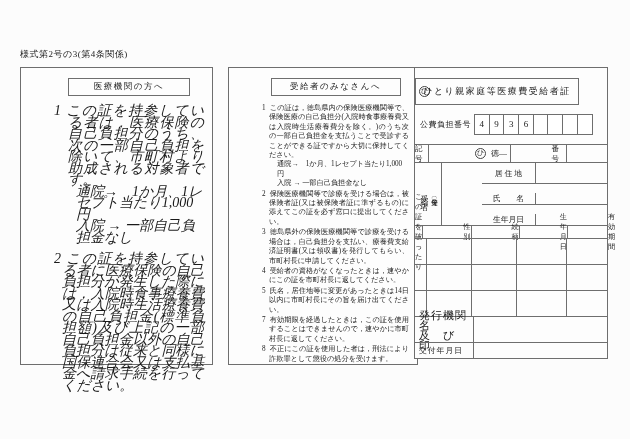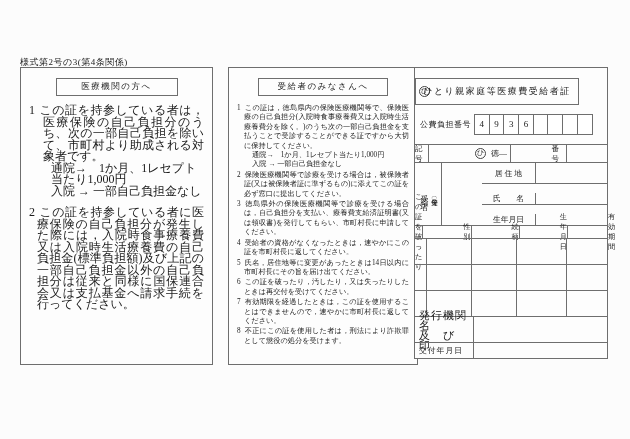--- a/index.html
+++ b/index.html
@@ -7,42 +7,42 @@
   body {
     font-family: "Liberation Serif", "DejaVu Serif", serif;
     background: #fafafa;
     color: #1a1a1a;
     position: relative;
     overflow: hidden;
   }
   .page { position: absolute; inset: 0; background: #fcfcfc; }
 
   .form-label {
-    position: absolute; left: 20px; top: 56px;
+    position: absolute; left: 20px; top: 48px;
     font-size: 9px; letter-spacing: 0.5px; color: #222;
   }
 
   .panel {
     position: absolute; top: 67px; height: 298px;
-    border: 1px solid #6e6e6e; background: #fdfdfd;
+    border: 1px solid #6e6e6e; background: #fdfdfd; padding-left: 25px;
   }
   .panel.left   { left: 20px;  width: 193px; }
   .panel.middle { left: 228px; width: 190px; }
 
   .panel-title-box {
     border: 1px solid #6e6e6e;
     margin: 10px auto 0 auto;
     width: 122px; height: 18px;
     display: flex; align-items: center; justify-content: center;
     font-size: 8.5px; letter-spacing: 1.5px;
   }
   .panel.middle .panel-title-box { width: 130px; }
 
   .panel-body { padding: 9px 8px 0 8px; text-align: justify; }
-  .panel.left  .panel-body { font-size: 12px;   line-height: 11.5px; }
+  .panel.left  .panel-body { font-size: 14px;   line-height: 11.5px; font-style: italic; }
   .panel.middle .panel-body { font-size: 7.2px; line-height: 9.4px; padding-top: 8px; }
 
   .item { margin-bottom: 10px; }
   .panel.middle .item { margin-bottom: 1px; }
   .hang14 { padding-left: 14px; text-indent: -14px; }
   .hang8  { padding-left: 8px;  text-indent: -8px; }
   .hang7  { padding-left: 7px;  text-indent: -7px; }
   .num { margin-right: 4px; }
   .subline { text-indent: 0; padding-left: 8px; text-align: left; }
 
@@ -175,23 +175,20 @@
         <span class="num">2</span><span>保険医療機関等で診療を受ける場合は，被保険者証(又は被保険者証に準ずるもの)に添えてこの証を必ず窓口に提出してください。</span>
       </div>
       <div class="item hang7">
         <span class="num">3</span><span>徳島県外の保険医療機関等で診療を受ける場合は，自己負担分を支払い、療養費支給済証明書(又は領収書)を発行してもらい、市町村長に申請してください。</span>
       </div>
       <div class="item hang7">
         <span class="num">4</span><span>受給者の資格がなくなったときは，速やかにこの証を市町村長に返してください。</span>
       </div>
       <div class="item hang7">
         <span class="num">5</span><span>氏名，居住地等に変更があったときは14日以内に市町村長にその旨を届け出てください。</span>
-      </div>
-      <div class="item hang7">
-        <span class="num">6</span><span>この証を破ったり，汚したり，又は失ったりしたときは再交付を受けてください。</span>
       </div>
       <div class="item hang7">
         <span class="num">7</span><span>有効期限を経過したときは，この証を使用することはできませんので，速やかに市町村長に返してください。</span>
       </div>
       <div class="item hang7">
         <span class="num">8</span><span>不正にこの証を使用した者は，刑法により詐欺罪として懲役の処分を受けます。</span>
       </div>
     </div>
   </section>
 

